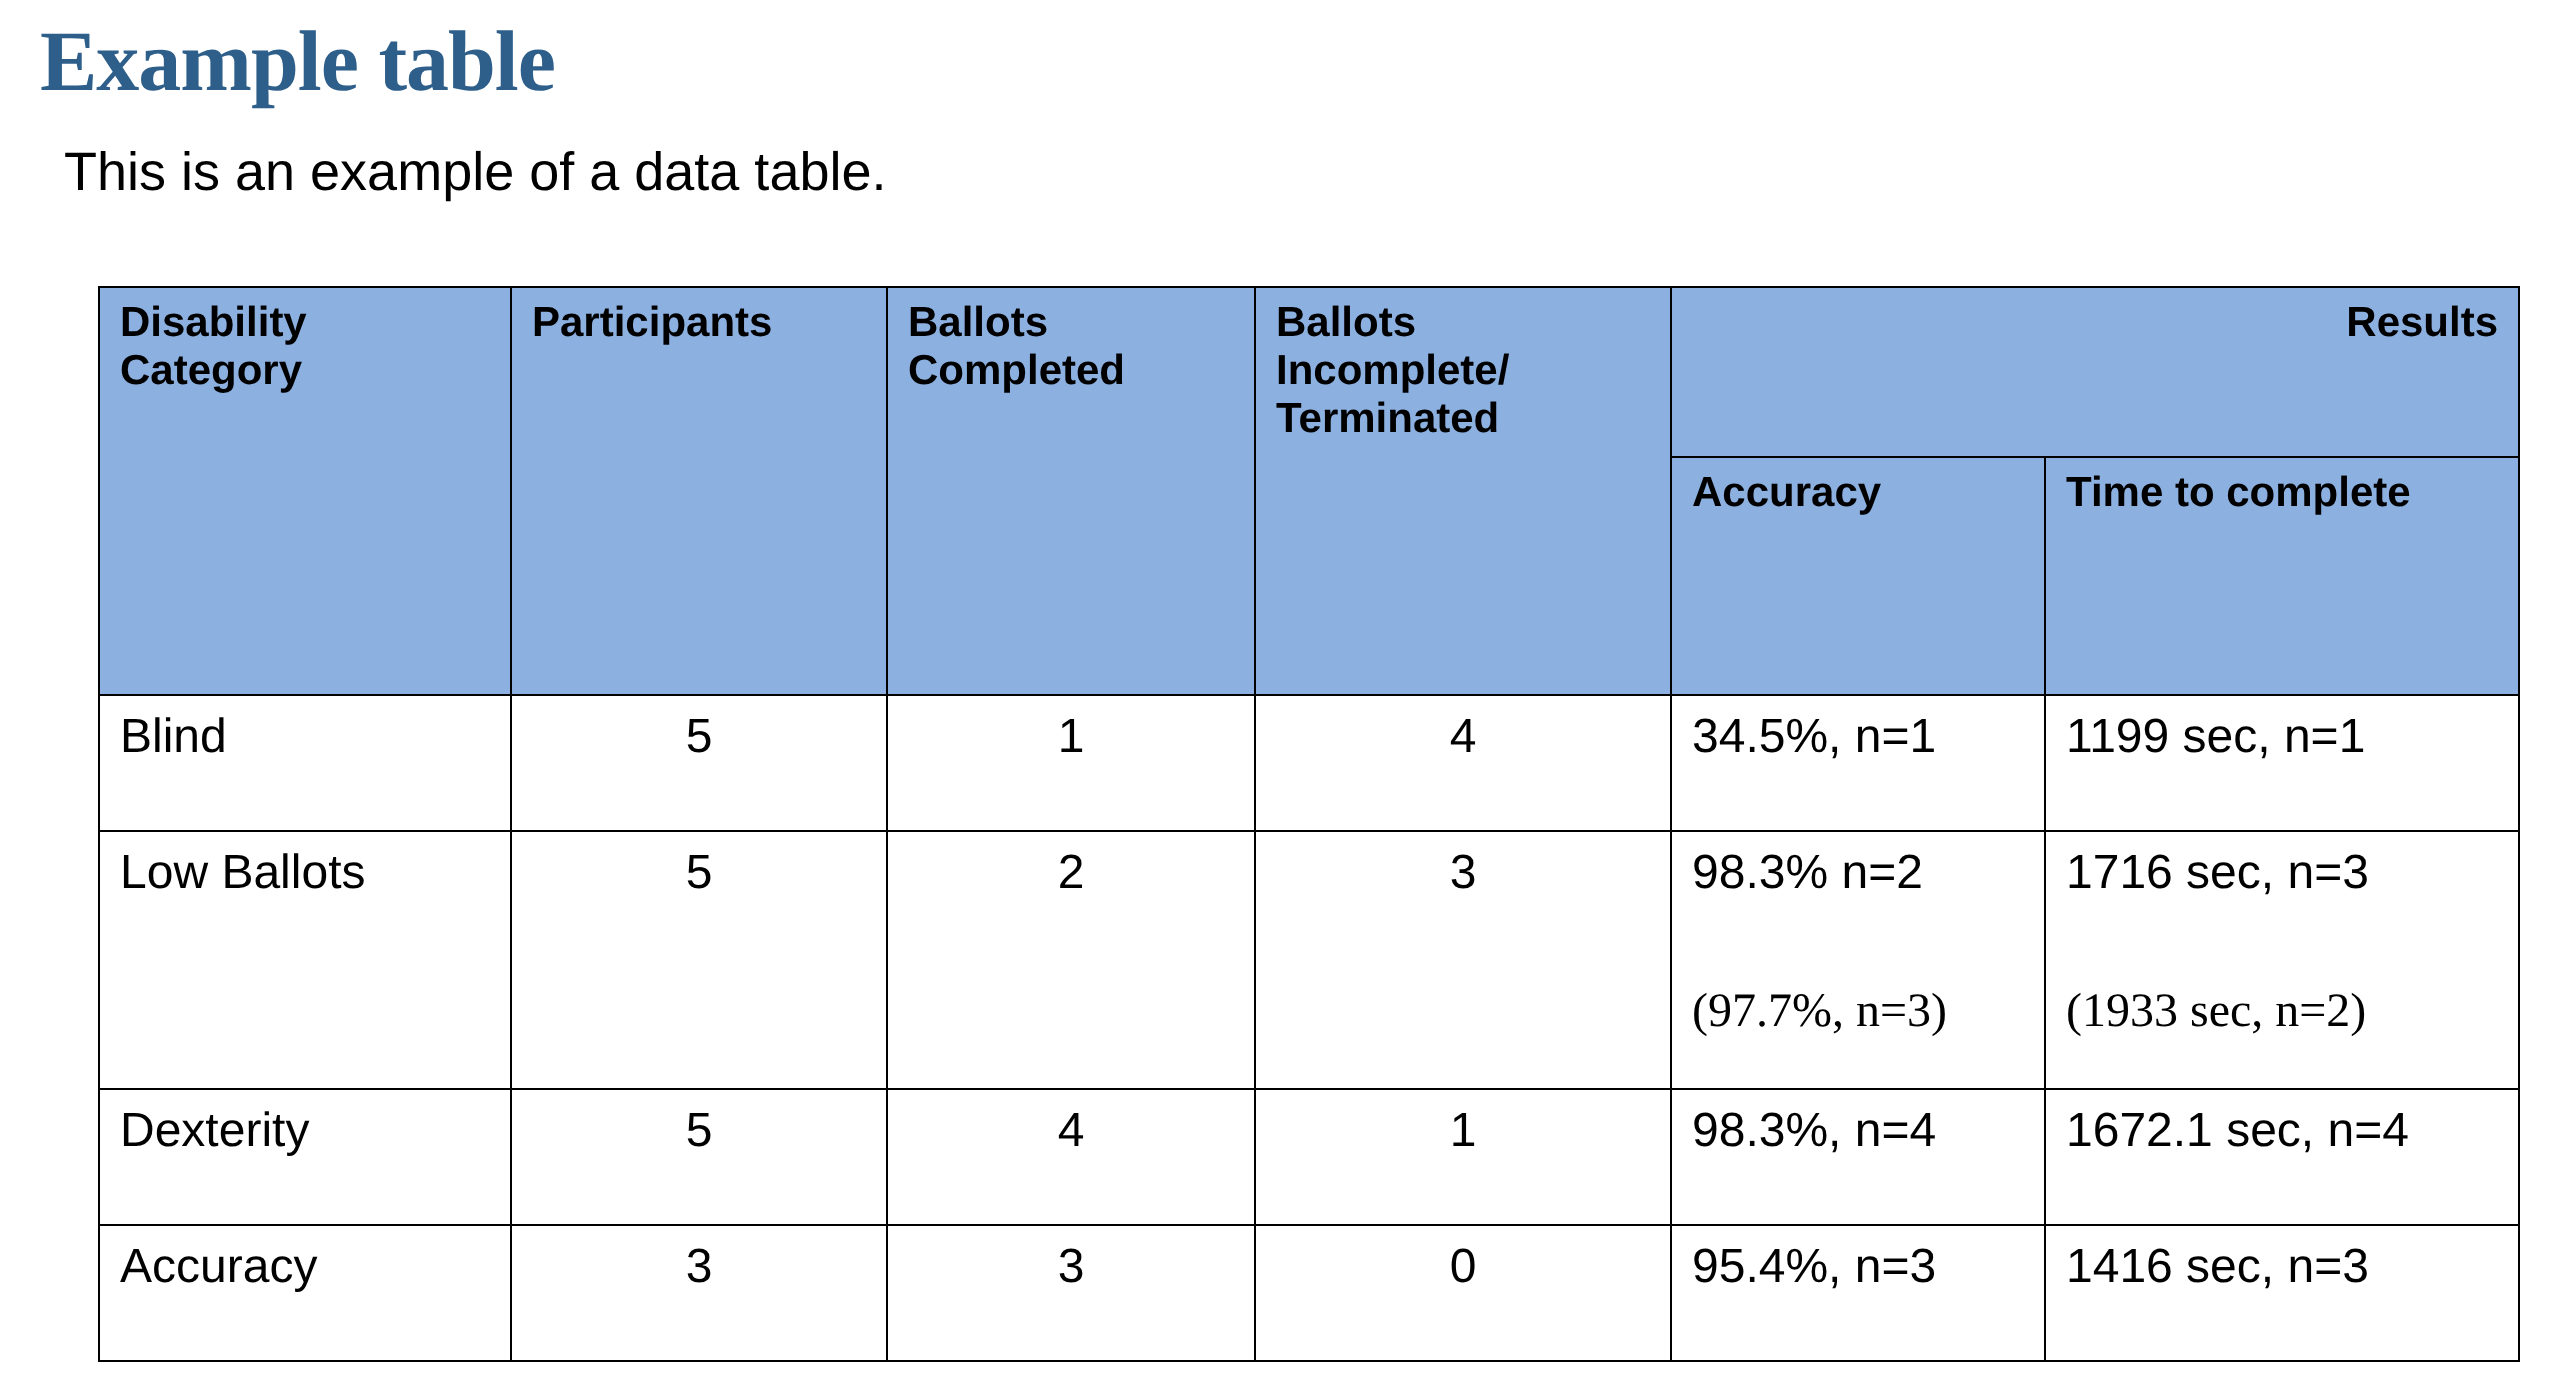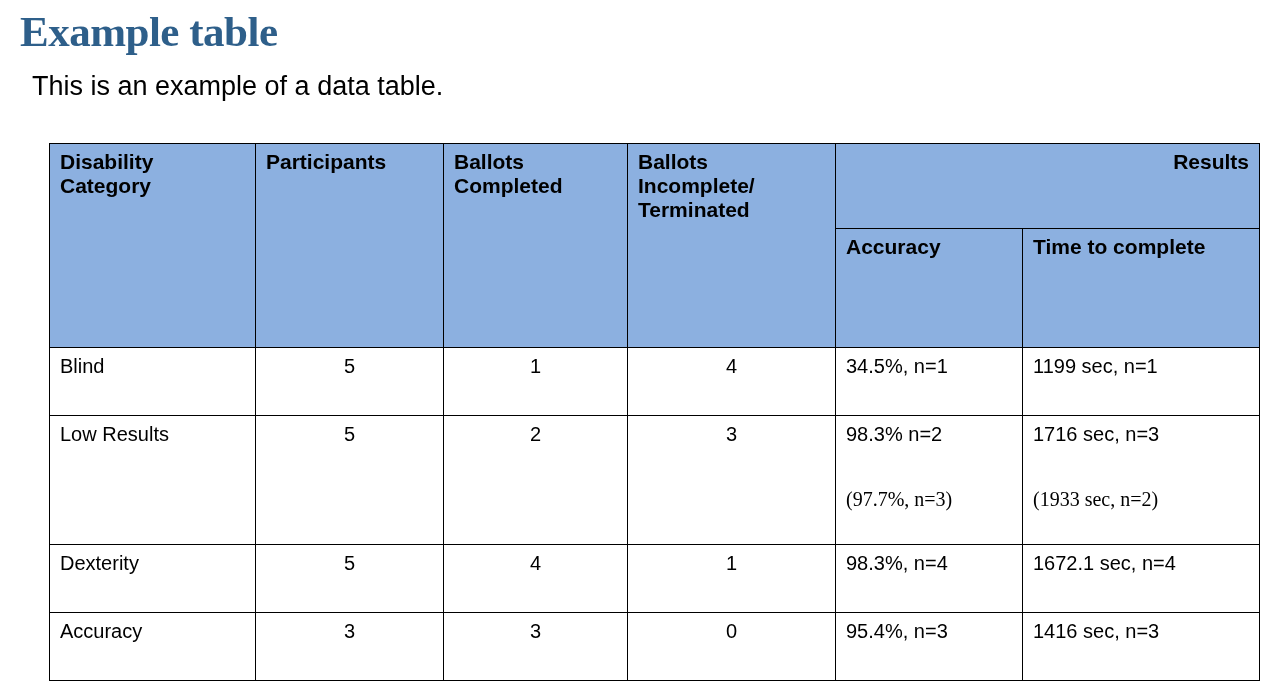--- a/index.html
+++ b/index.html
@@ -77,21 +77,21 @@
     height: 72px;
     text-align: right;
     vertical-align: middle;
   }
   th.results-sub {
     height: 106px;
     text-align: left;
     vertical-align: middle;
   }
   tbody td {
-    font-size: 20px;
+    font-size: 24px;
     padding: 7px 10px;
     background: #ffffff;
   }
   td.cat {
     text-align: left;
   }
   td.num {
     text-align: center;
   }
   td.res {
@@ -156,21 +156,21 @@
           <td class="num">1</td>
           <td class="num">4</td>
           <td class="res">
             <span class="sub-line">34.5%, n=1</span>
           </td>
           <td class="res">
             <span class="sub-line">1199 sec, n=1</span>
           </td>
         </tr>
         <tr class="row-tall">
-          <td class="cat">Low Results</td>
+          <td class="cat">Low Ballots</td>
           <td class="num">5</td>
           <td class="num">2</td>
           <td class="num">3</td>
           <td class="res">
             <span class="sub-line">98.3% n=2</span>
             <span class="sub-line gap">(97.7%, n=3)</span>
           </td>
           <td class="res">
             <span class="sub-line">1716 sec, n=3</span>
             <span class="sub-line gap">(1933 sec, n=2)</span>

